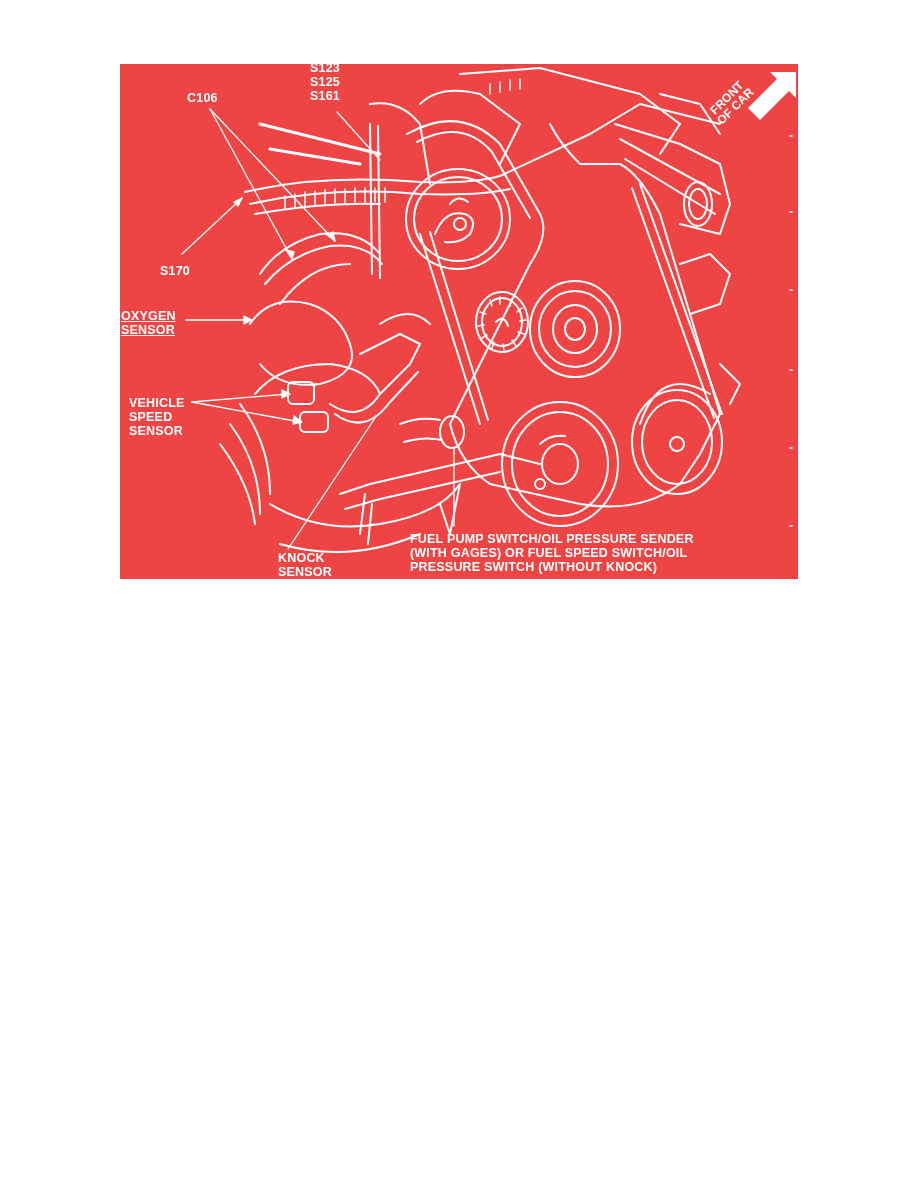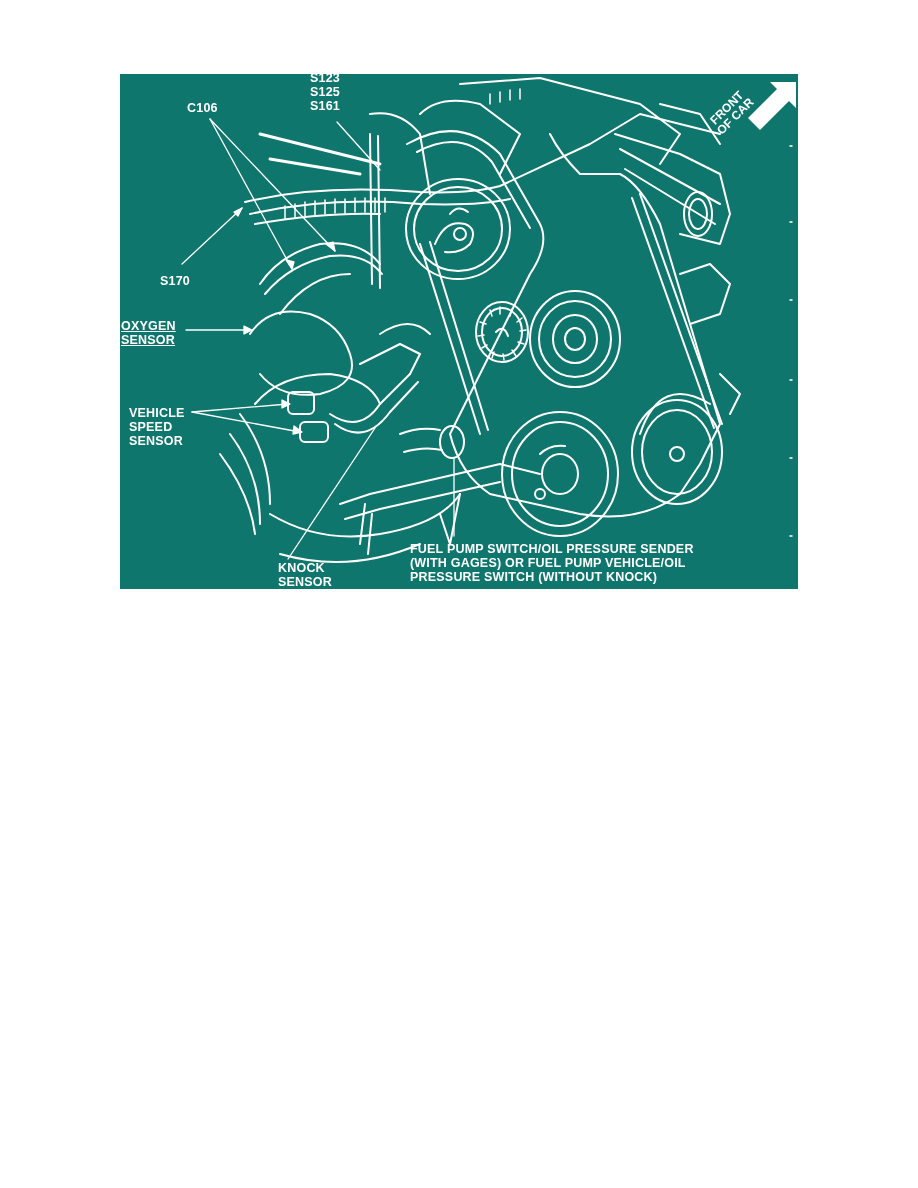--- a/index.html
+++ b/index.html
@@ -5,23 +5,23 @@
     html, body { margin: 0; padding: 0; }
     body {
       width: 918px; height: 1188px;
       background: #ffffff;
       position: relative;
       overflow: hidden;
       font-family: "Liberation Sans", "DejaVu Sans", sans-serif;
     }
     .figure {
       position: absolute;
-      left: 120px; top: 74px;
+      left: 120px; top: 64px;
       width: 678px; height: 515px;
-      background: #0f766e;
+      background: #ef4444;
       overflow: hidden;
     }
     .figure svg.art {
       position: absolute; left: 0; top: 0;
       width: 678px; height: 515px;
     }
     .lbl {
       position: absolute;
       color: #ffffff;
       font-weight: bold;
@@ -192,21 +192,21 @@
     <span>SENSOR</span>
   </div>
 
   <div class="lbl" style="left:158px; top:487px;">
     <span>KNOCK</span>
     <span>SENSOR</span>
   </div>
 
   <div class="lbl" style="left:290px; top:468px;">
     <span>FUEL PUMP SWITCH/OIL PRESSURE SENDER</span>
-    <span>(WITH GAGES) OR FUEL PUMP VEHICLE/OIL</span>
+    <span>(WITH GAGES) OR FUEL SPEED SWITCH/OIL</span>
     <span>PRESSURE SWITCH  (WITHOUT KNOCK)</span>
   </div>
 
   <div class="front">
     <span>FRONT</span>
     <span>OF CAR</span>
   </div>
 </div>
 
 </body></html>

